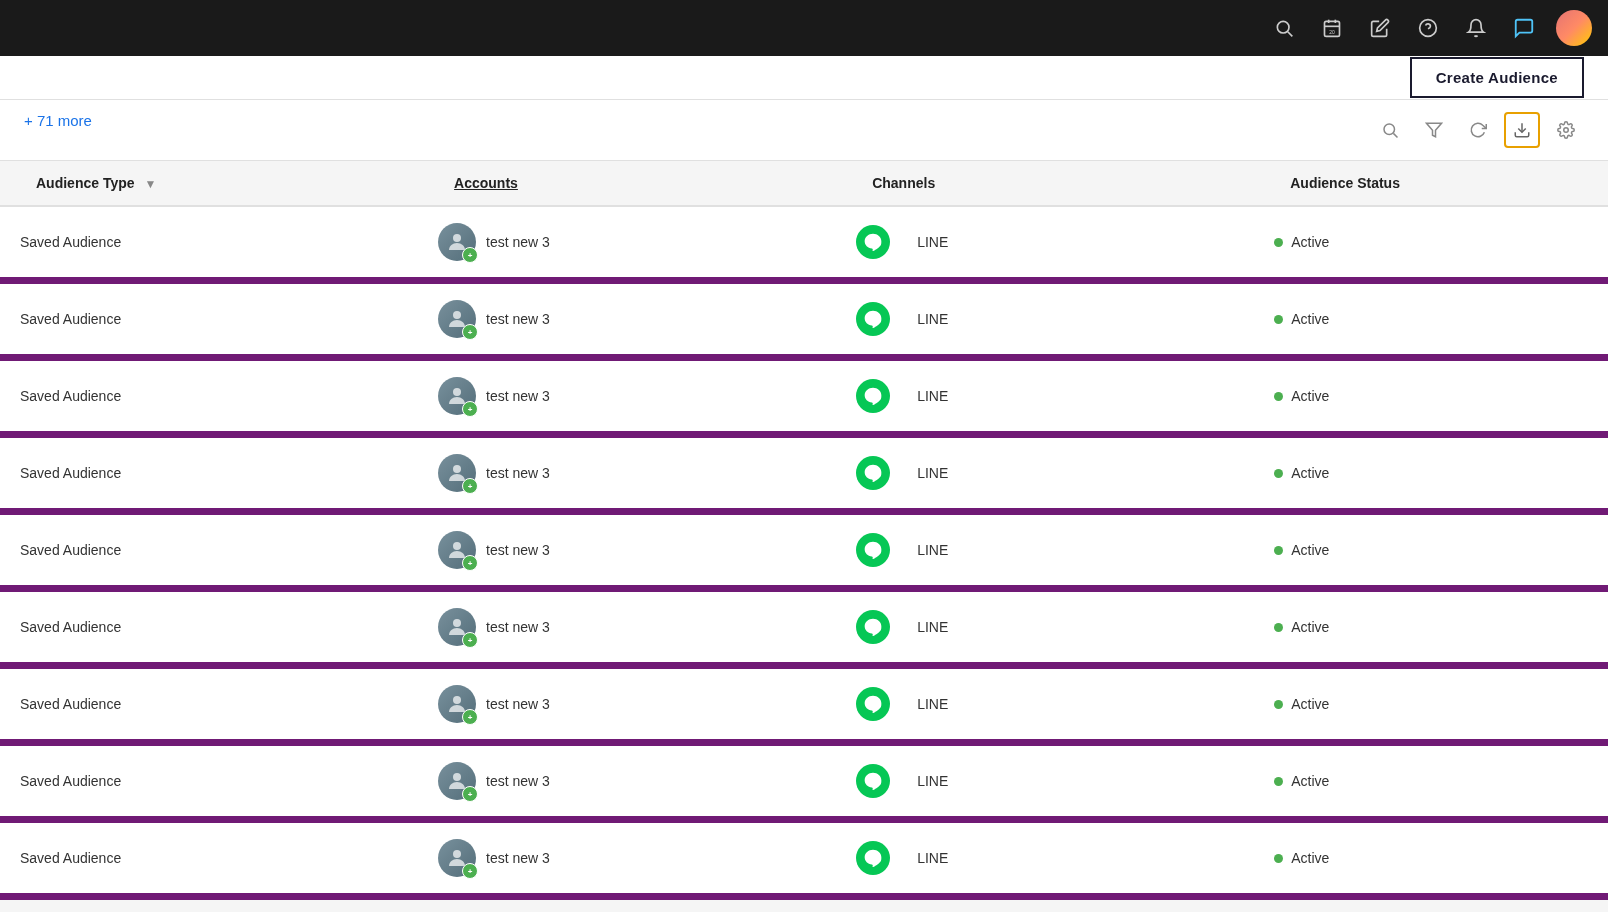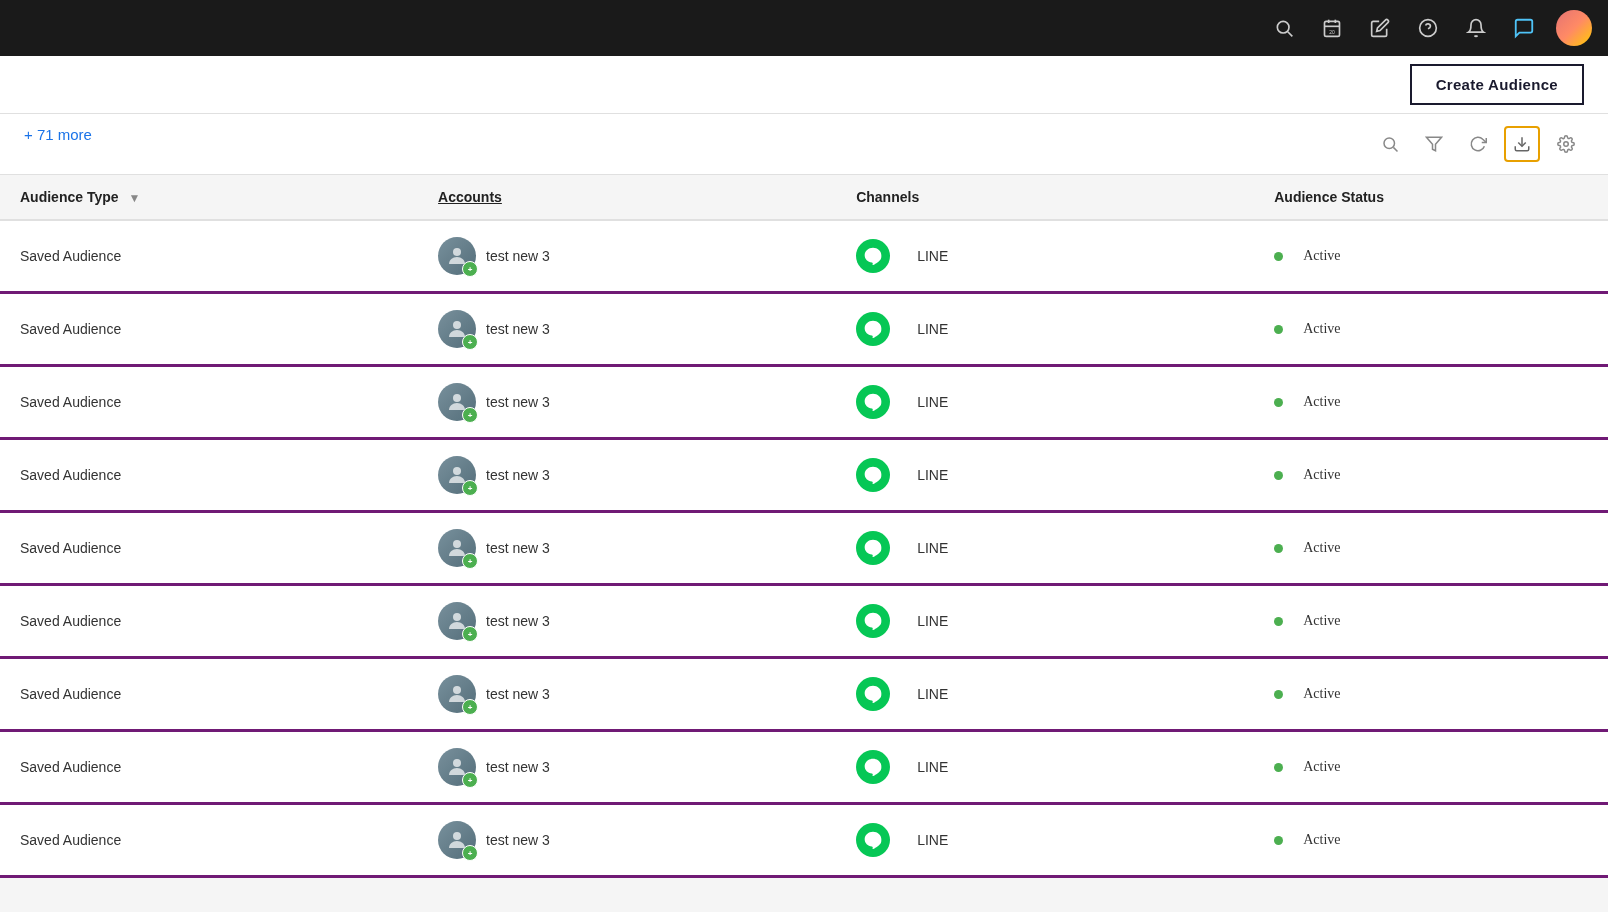--- a/index.html
+++ b/index.html
@@ -30,21 +30,21 @@
       width: 36px;
       height: 36px;
       border-radius: 50%;
       background: linear-gradient(135deg, #e57373, #ff8a65, #ffcc02);
       cursor: pointer;
     }
 
     
     .header-area {
       background: #fff;
-      padding: 8px 24px;
+      padding: 1px 24px;
       display: flex;
       align-items: center;
       justify-content: flex-end;
       border-bottom: 1px solid #e0e0e0;
     }
     .create-audience-btn {
       border: 2px solid #1a1a2e;
       background: #fff;
       color: #1a1a2e;
       padding: 10px 24px;
@@ -99,21 +99,21 @@
     }
     table {
       width: 100%;
       border-collapse: collapse;
     }
     thead tr {
       background: #f5f5f5;
       border-bottom: 2px solid #e0e0e0;
     }
     thead th {
-      padding: 14px 20px;
+      padding: 14px 36px;
       text-align: left;
       font-size: 14px;
       font-weight: 700;
       color: #222;
     }
     thead th:first-child {
       width: 26%;
     }
     thead th:nth-child(2) {
       width: 26%;
@@ -124,21 +124,21 @@
     }
     thead th:nth-child(4) {
       width: 22%;
     }
     .sort-icon {
       margin-left: 6px;
       color: #888;
       font-size: 12px;
     }
     tbody tr {
-      border-bottom: 3px solid #701a75;
+      border-bottom: 7px solid #701a75;
     }
     tbody td {
       padding: 16px 20px;
       font-size: 14px;
       color: #333;
       vertical-align: middle;
     }
 
     
     .account-cell {
@@ -207,22 +207,21 @@
       display: flex;
       flex-direction: column;
       align-items: center;
       gap: 1px;
     }
 
     
     .status-cell {
       display: flex;
       align-items: center;
-      gap: 20px;
-      font-family: Liberation Serif, serif;
+      gap: 8px;
     }
     .status-dot {
       width: 9px;
       height: 9px;
       border-radius: 50%;
       background: #4caf50;
       flex-shrink: 0;
     }
   </style>
 </head>

